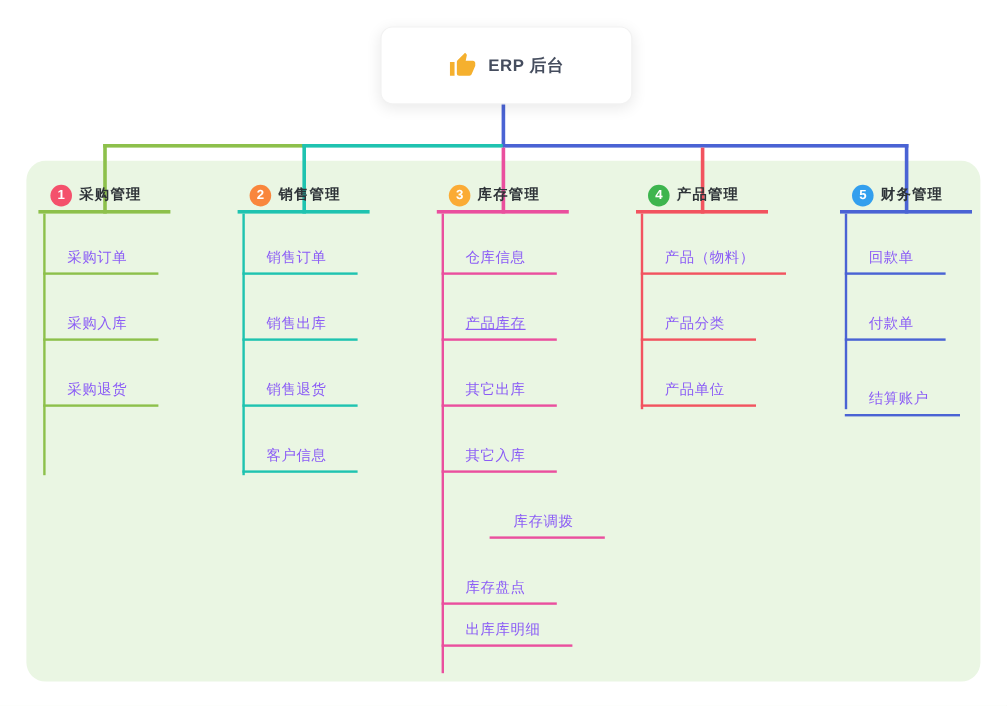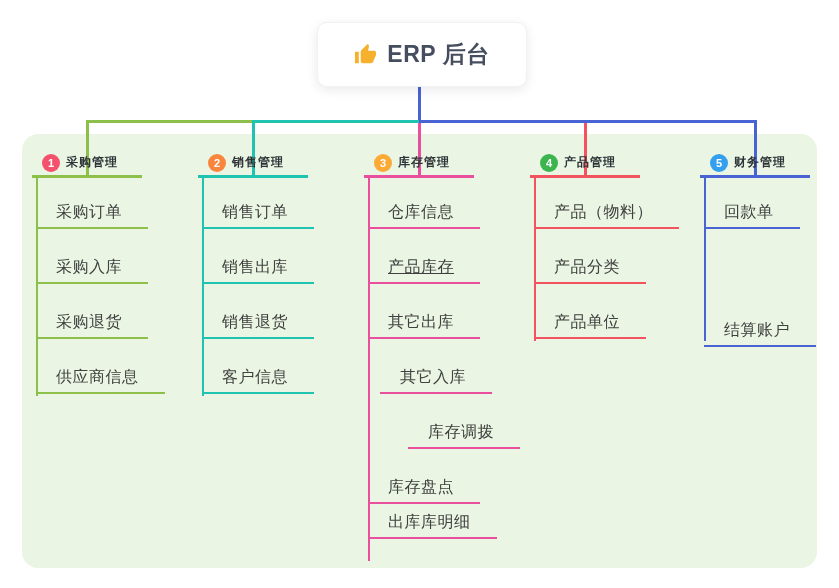--- a/index.html
+++ b/index.html
@@ -2,32 +2,32 @@
 <html><head>
 <meta charset="utf-8">
 <style>
   html,body{margin:0;padding:0;background:#ffffff;}
   body{font-family:"Liberation Sans","DejaVu Sans",sans-serif;}
   .stage{position:relative;width:839px;height:588px;background:#ffffff;overflow:hidden;}
   .panel{position:absolute;left:22px;top:134px;width:795px;height:434px;border-radius:16px;}
   .root-card{position:absolute;left:317px;top:22px;width:208px;height:63px;background:#ffffff;
     border:1px solid #f2f2f2;border-radius:10px;box-shadow:0 3px 12px rgba(0,0,0,0.09);
     display:flex;align-items:center;justify-content:center;gap:10px;z-index:3;}
-  .root-label{font-size:23px;font-weight:600;color:#454d5e;letter-spacing:0.5px;}
+  .root-label{font-size:14px;font-weight:600;color:#454d5e;letter-spacing:0.5px;}
   .thumb{width:23px;height:23px;flex:0 0 auto;}
   .line{position:absolute;z-index:1;}
   .branch-header{position:absolute;width:110px;height:28px;display:flex;align-items:center;
     gap:6px;padding-left:10px;border-bottom:3px solid;box-sizing:border-box;z-index:2;background:transparent;}
   .badge{width:18px;height:18px;border-radius:50%;color:#fff;font-size:11px;font-weight:700;
     display:flex;align-items:center;justify-content:center;flex:0 0 auto;}
   .branch-title{font-size:12px;font-weight:600;color:#2e3338;letter-spacing:1px;white-space:nowrap;font-family:Liberation Serif, serif;}
   .spine{position:absolute;width:2px;z-index:1;}
   .child{position:absolute;height:27px;box-sizing:border-box;border-bottom:2px solid;
     display:flex;align-items:flex-end;padding:0 26px 4px 20px;white-space:nowrap;
-    font-size:16px;color:#404040;letter-spacing:0.5px;z-index:2;}
+    font-size:12px;color:#8b5cf6;letter-spacing:0.5px;z-index:2;}
 </style>
 </head>
 <body>
 
 <div class="stage">
 
   <div class="panel" style="background: rgb(234, 246, 227);"></div>
 
   <div class="root-card">
     <svg class="thumb" viewBox="0 0 24 24">
@@ -48,55 +48,55 @@
   <div class="line" style="left: 754px; top: 120px; width: 3px; height: 58px; background: rgb(74, 99, 212);"></div>
 
   <div class="branch-header" style="left: 32px; top: 150px; border-bottom-color: rgb(141, 192, 75);">
     <span class="badge" style="background: rgb(244, 81, 108);">1</span>
     <span class="branch-title">采购管理</span>
   </div>
   <div class="spine" style="left: 36px; top: 178px; height: 218px; background: rgb(141, 192, 75);"></div>
   <div class="child" style="left: 36px; top: 202px; border-bottom-color: rgb(141, 192, 75);">采购订单</div>
   <div class="child" style="left: 36px; top: 257px; border-bottom-color: rgb(141, 192, 75);">采购入库</div>
   <div class="child" style="left: 36px; top: 312px; border-bottom-color: rgb(141, 192, 75);">采购退货</div>
-  <div class="child" style="left: 36px; top: 367px; border-bottom-color: rgb(141, 192, 75);">供应商信息</div>
 
   <div class="branch-header" style="left: 198px; top: 150px; border-bottom-color: rgb(31, 195, 176);">
     <span class="badge" style="background: rgb(249, 134, 60);">2</span>
     <span class="branch-title">销售管理</span>
   </div>
   <div class="spine" style="left: 202px; top: 178px; height: 218px; background: rgb(31, 195, 176);"></div>
   <div class="child" style="left: 202px; top: 202px; border-bottom-color: rgb(31, 195, 176);">销售订单</div>
   <div class="child" style="left: 202px; top: 257px; border-bottom-color: rgb(31, 195, 176);">销售出库</div>
   <div class="child" style="left: 202px; top: 312px; border-bottom-color: rgb(31, 195, 176);">销售退货</div>
   <div class="child" style="left: 202px; top: 367px; border-bottom-color: rgb(31, 195, 176);">客户信息</div>
 
   <div class="branch-header" style="left: 364px; top: 150px; border-bottom-color: rgb(234, 79, 158);">
     <span class="badge" style="background: rgb(251, 171, 53);">3</span>
     <span class="branch-title">库存管理</span>
   </div>
   <div class="spine" style="left: 368px; top: 178px; height: 383px; background: rgb(234, 79, 158);"></div>
   <div class="child" style="left: 368px; top: 202px; border-bottom-color: rgb(234, 79, 158);">仓库信息</div>
   <div class="child" style="left: 368px; top: 257px; border-bottom-color: rgb(234, 79, 158); text-decoration: underline;">产品库存</div>
   <div class="child" style="left: 368px; top: 312px; border-bottom-color: rgb(234, 79, 158);">其它出库</div>
-  <div class="child" style="left: 380px; top: 367px; border-bottom-color: rgb(234, 79, 158);">其它入库</div>
+  <div class="child" style="left: 368px; top: 367px; border-bottom-color: rgb(234, 79, 158);">其它入库</div>
   <div class="child" style="left: 368px; top: 422px; border-bottom-color: rgb(234, 79, 158); margin-left: 40px;">库存调拨</div>
   <div class="child" style="left: 368px; top: 477px; border-bottom-color: rgb(234, 79, 158);">库存盘点</div>
   <div class="child" style="left: 368px; top: 512px; border-bottom-color: rgb(234, 79, 158);">出库库明细</div>
 
   <div class="branch-header" style="left: 530px; top: 150px; border-bottom-color: rgb(242, 83, 95);">
     <span class="badge" style="background: rgb(61, 181, 78);">4</span>
     <span class="branch-title">产品管理</span>
   </div>
   <div class="spine" style="left: 534px; top: 178px; height: 163px; background: rgb(242, 83, 95);"></div>
   <div class="child" style="left: 534px; top: 202px; border-bottom-color: rgb(242, 83, 95);">产品（物料）</div>
   <div class="child" style="left: 534px; top: 257px; border-bottom-color: rgb(242, 83, 95);">产品分类</div>
   <div class="child" style="left: 534px; top: 312px; border-bottom-color: rgb(242, 83, 95);">产品单位</div>
 
   <div class="branch-header" style="left: 700px; top: 150px; border-bottom-color: rgb(74, 99, 212);">
     <span class="badge" style="background: rgb(51, 159, 238);">5</span>
     <span class="branch-title">财务管理</span>
   </div>
   <div class="spine" style="left: 704px; top: 178px; height: 163px; background: rgb(74, 99, 212);"></div>
   <div class="child" style="left: 704px; top: 202px; border-bottom-color: rgb(74, 99, 212);">回款单</div>
+  <div class="child" style="left: 704px; top: 257px; border-bottom-color: rgb(74, 99, 212);">付款单</div>
   <div class="child" style="left: 704px; top: 320px; border-bottom-color: rgb(74, 99, 212);">结算账户</div>
 
 </div>
 
 </body></html>

